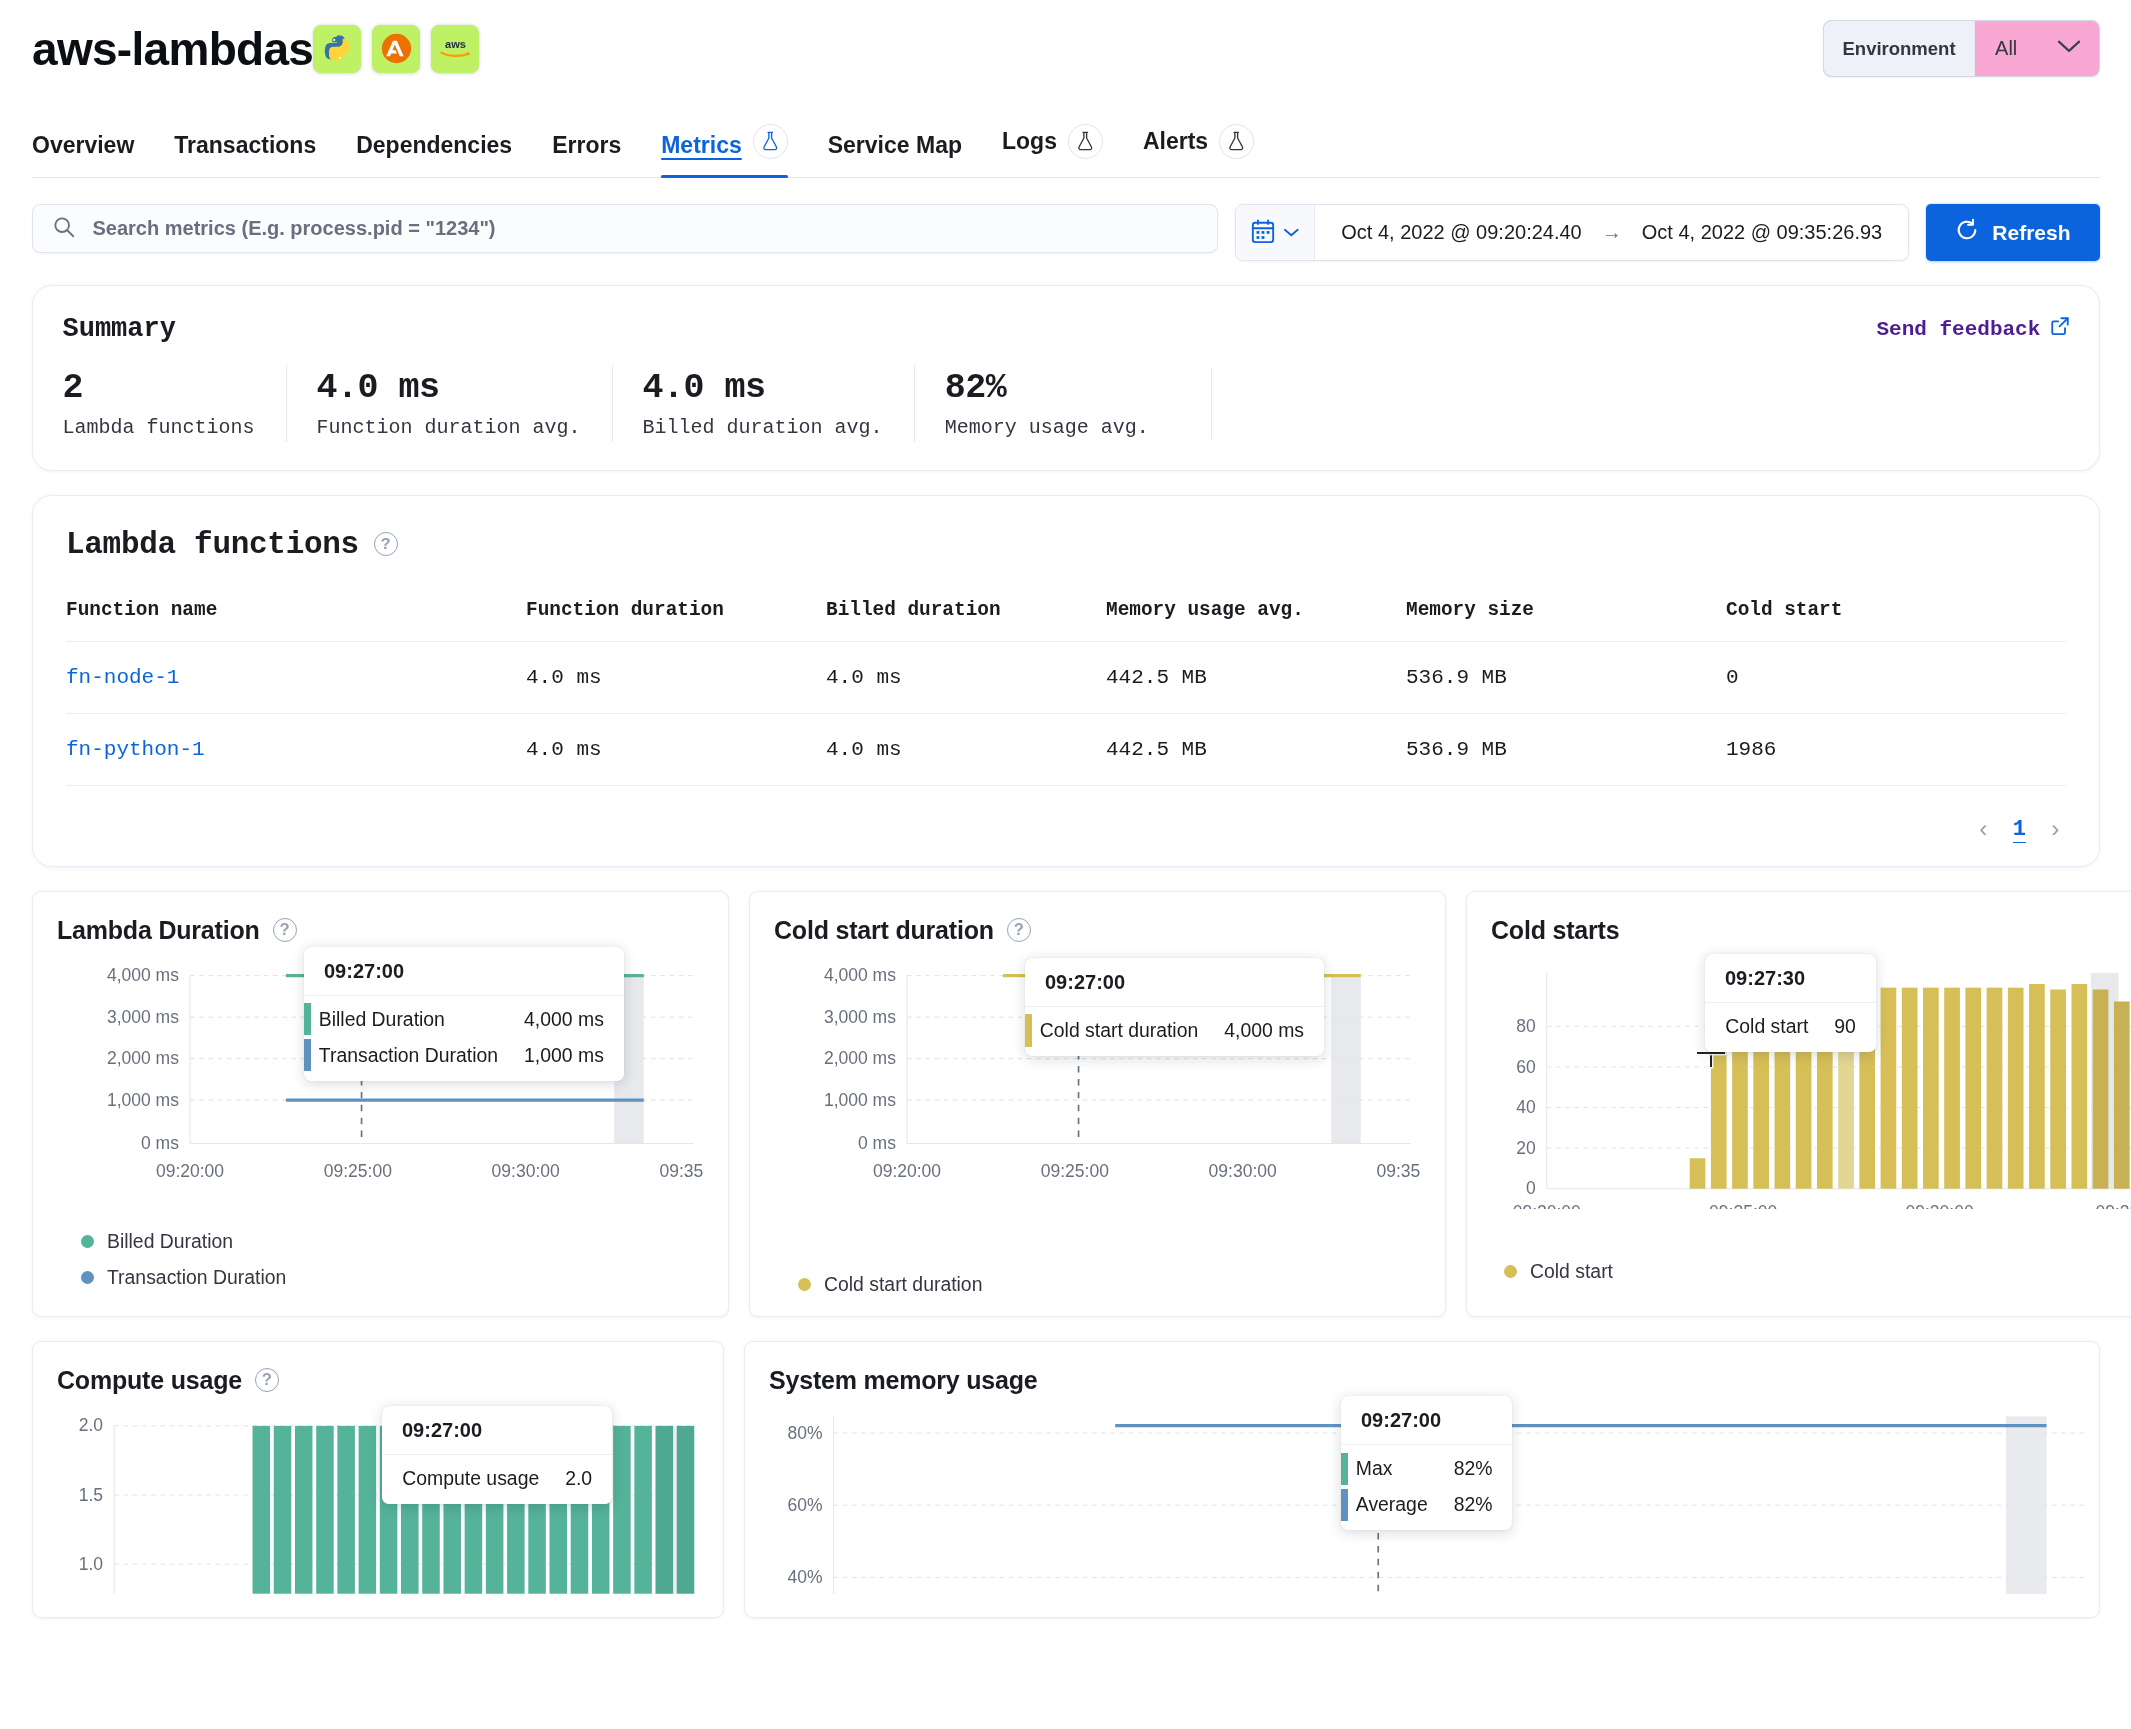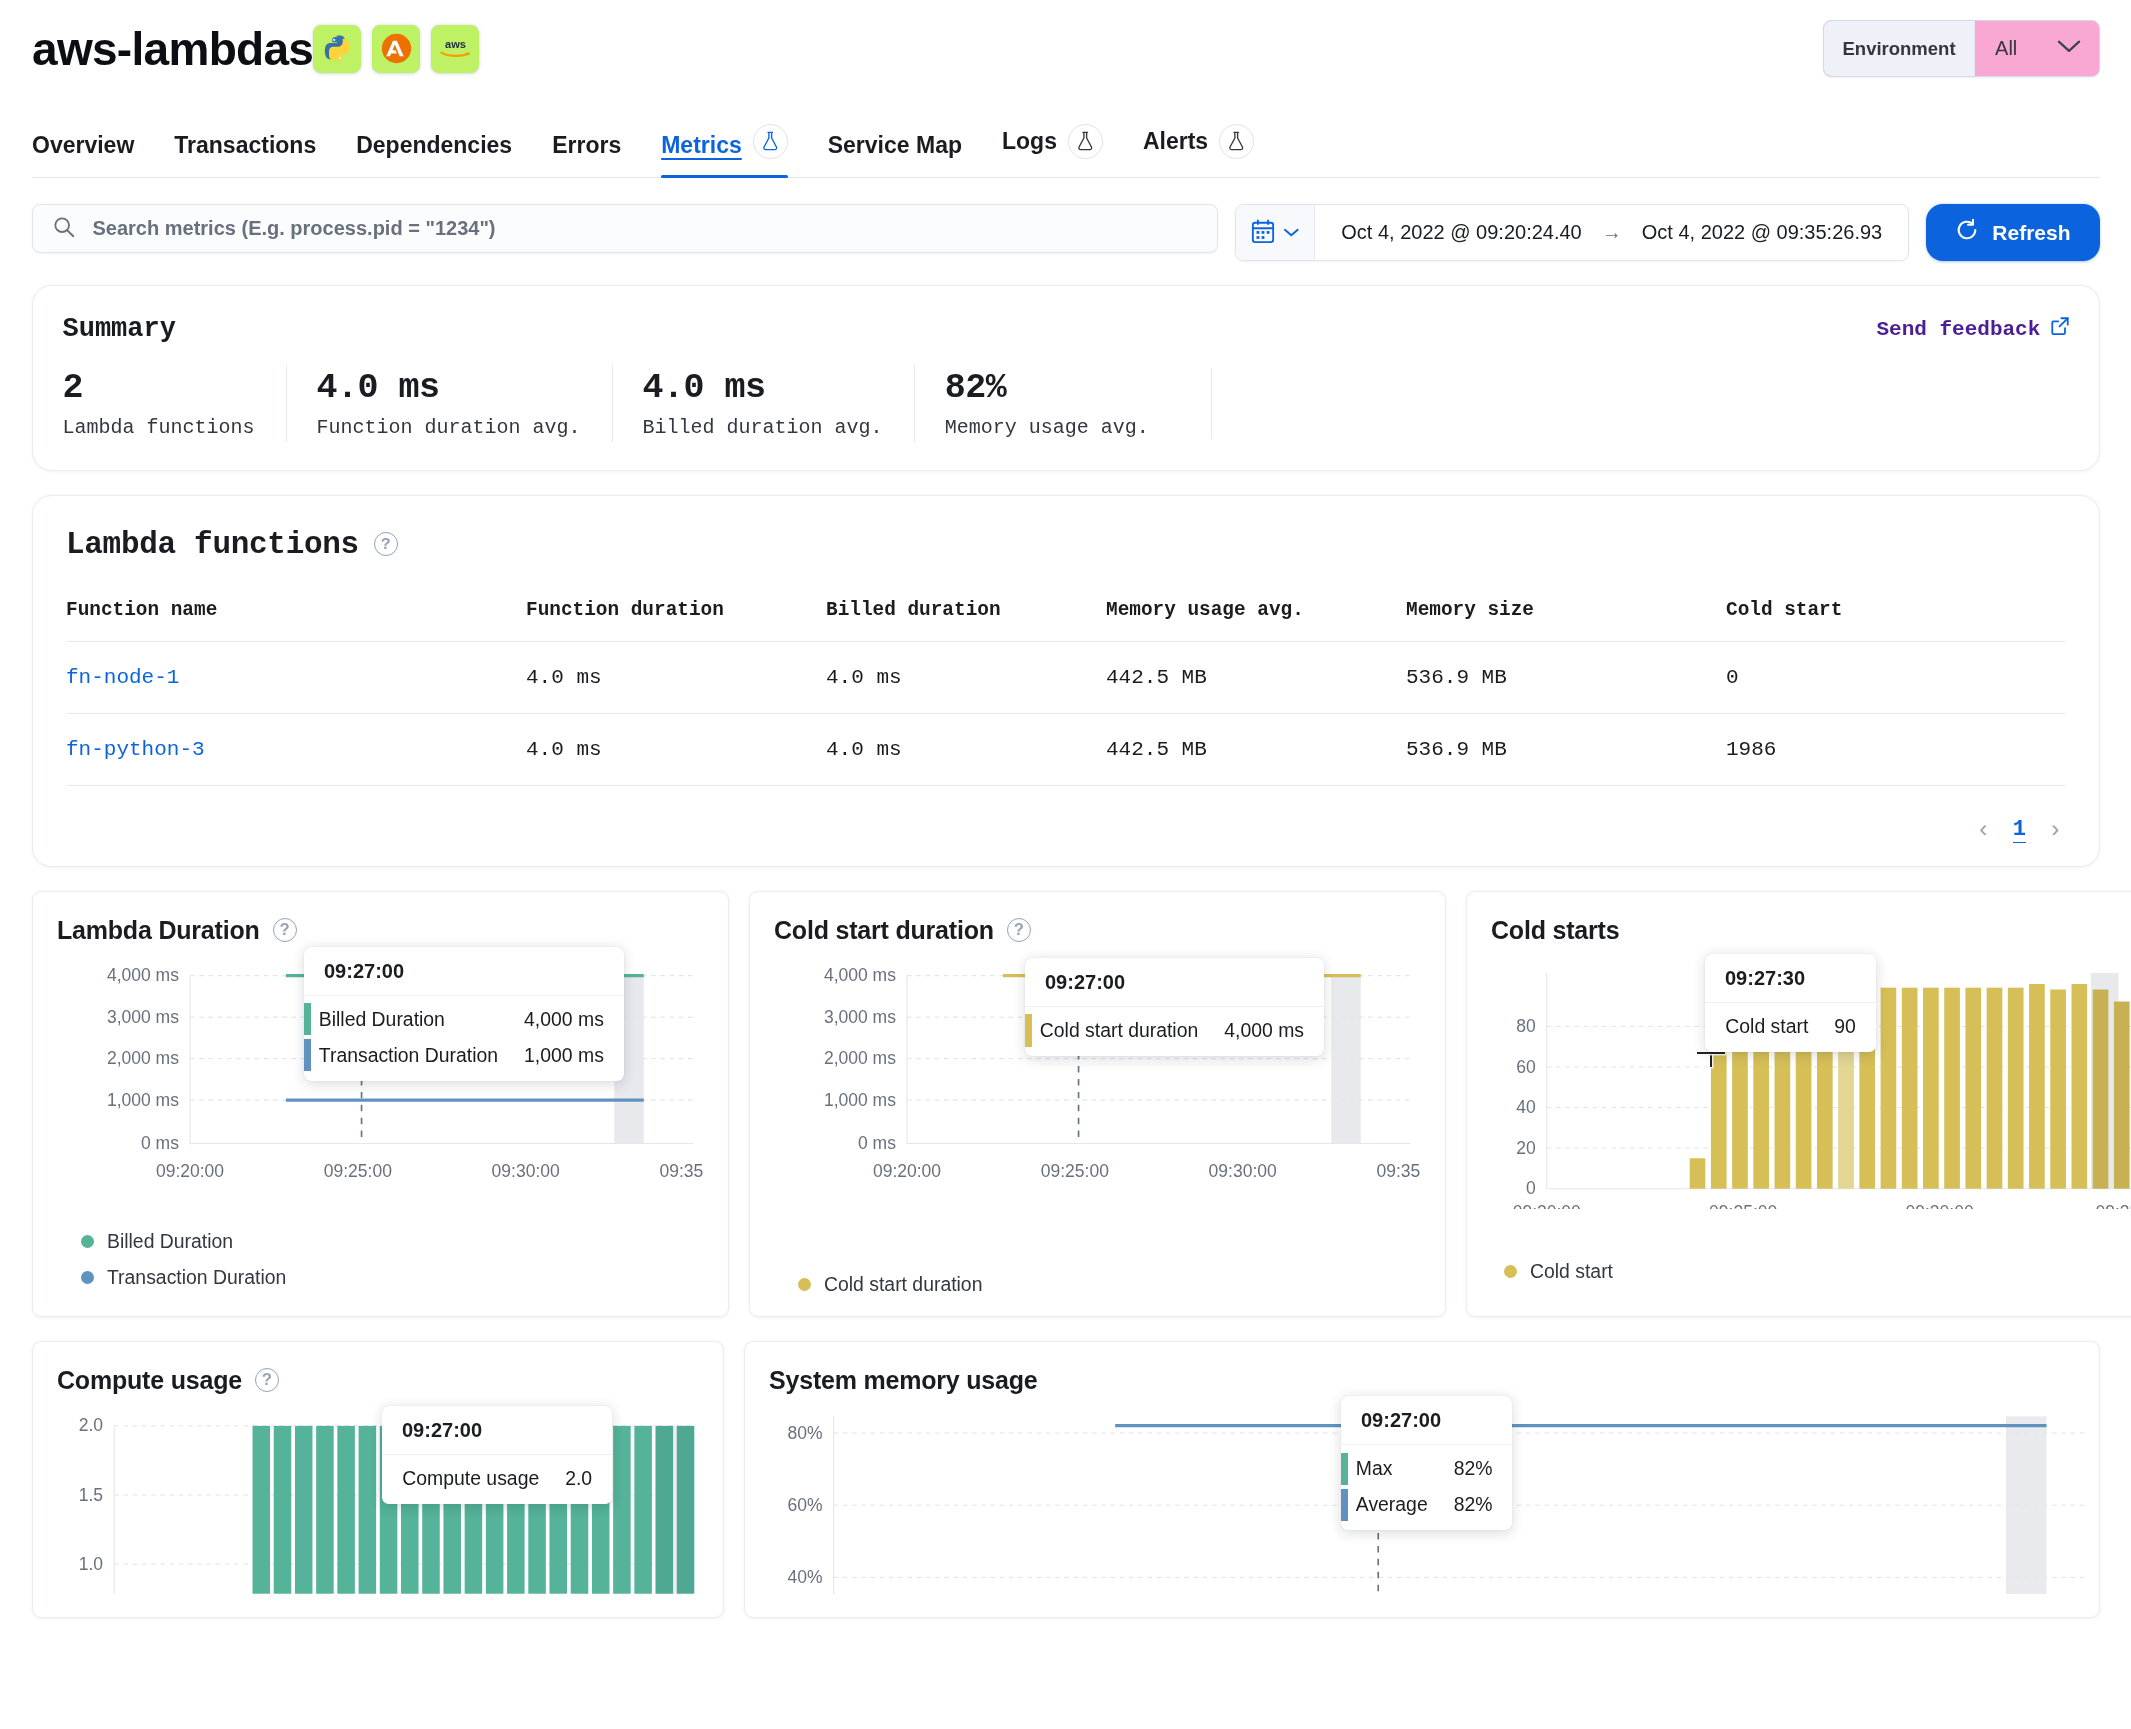--- a/index.html
+++ b/index.html
@@ -143,21 +143,21 @@
     font-size: 20px;
     color: #1a1c21;
     white-space: nowrap;
   }
   .arrow-r { color: #69707d; font-size: 20px; }
 
   .refresh-btn {
     display: flex; align-items: center; gap: 13px;
     background: #0b64dd;
     color: #fff;
-    border-radius: 17px;
+    border-radius: 5px;
     padding: 0 29.5px;
     height: 57px;
     font-size: 21px;
     font-weight: 700;
     cursor: pointer;
     box-shadow: 0 0.9px 2.8px rgba(11,100,221,0.35);
   }
 
   
   .panel {
@@ -483,21 +483,21 @@
         <tbody>
           <tr>
             <td class="link"><span>fn-node-1</span></td>
             <td>4.0 ms</td>
             <td>4.0 ms</td>
             <td>442.5 MB</td>
             <td>536.9 MB</td>
             <td>0</td>
           </tr>
           <tr>
-            <td class="link"><span>fn-python-3</span></td>
+            <td class="link"><span>fn-python-1</span></td>
             <td>4.0 ms</td>
             <td>4.0 ms</td>
             <td>442.5 MB</td>
             <td>536.9 MB</td>
             <td>1986</td>
           </tr>
         </tbody>
       </table>
 
       <div class="pager">

